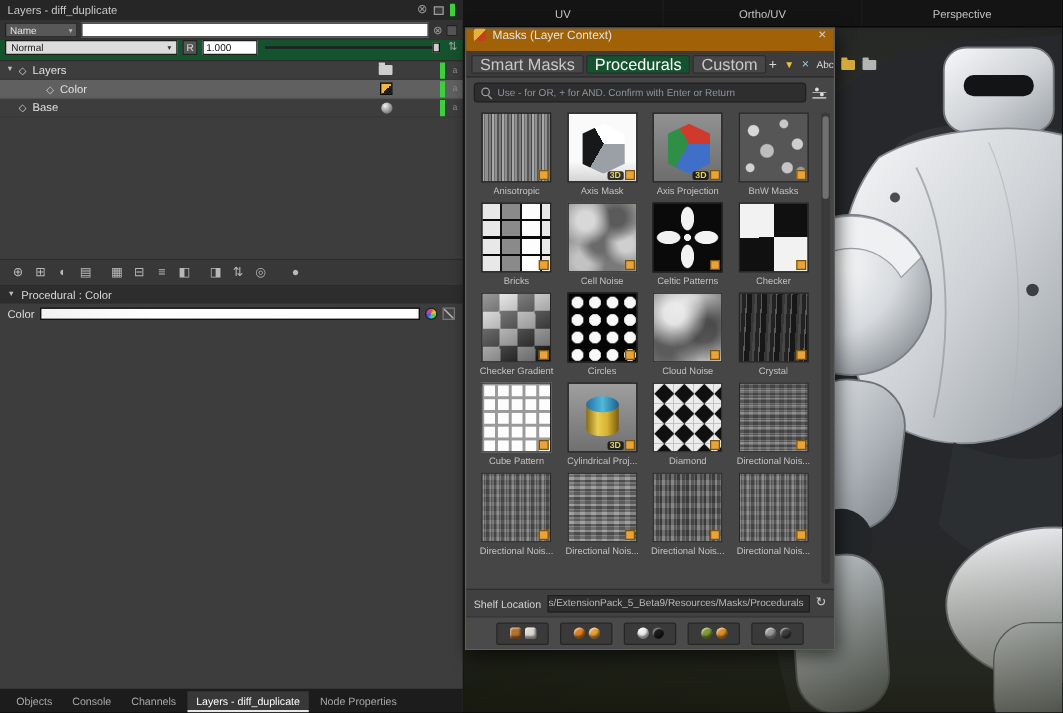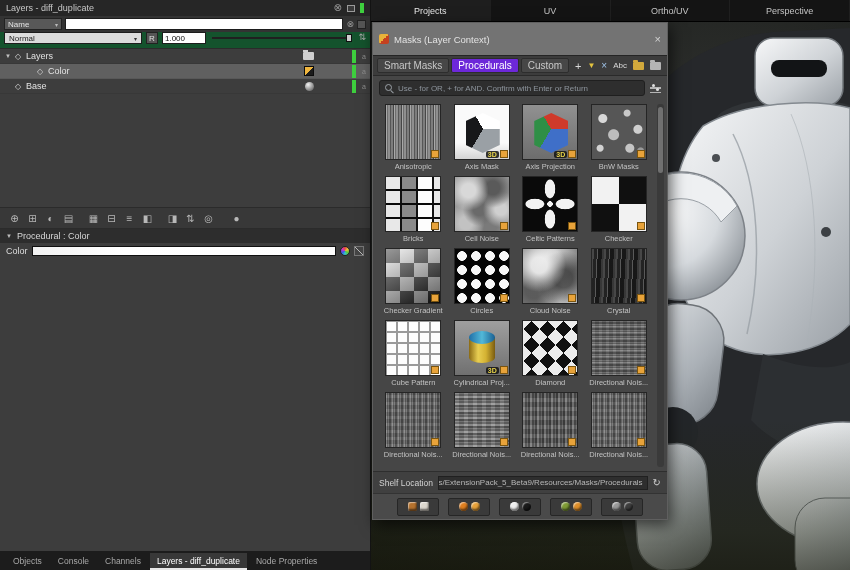--- a/index.html
+++ b/index.html
@@ -86,29 +86,29 @@
   .vtab.active{background:#1e1e1e;color:#e6e6e6}
   .vp-canvas{position:absolute;left:0;top:22px;right:0;bottom:0;
     background:radial-gradient(130% 100% at 72% 30%,#343633 0%,#202220 42%,#121311 100%)}
   .vp-canvas::after{content:"";position:absolute;left:0;right:0;bottom:0;height:150px;
     background:linear-gradient(180deg,rgba(0,0,0,0) 0%,rgba(34,38,18,.45) 75%,rgba(26,28,12,.6) 100%)}
   .mech{position:absolute;right:0;top:0;width:479px;height:548px}
 
   
   .palette{position:absolute;left:372px;top:22px;width:296px;height:498px;background:#464646;
     border:1px solid #5f5f5f;box-shadow:3px 5px 14px rgba(0,0,0,.6);display:flex;flex-direction:column}
-  .pal-title{flex:none;height:19px;background:#737373;display:flex;align-items:center;gap:5px;
-    padding:16px 6px;font-size:9.5px;color:#e2e2e2;border-bottom:1px solid #242424}
+  .pal-title{flex:none;height:19px;background:#a16207;display:flex;align-items:flex-start;gap:5px;
+    padding:0 6px;font-size:9.5px;color:#e2e2e2;border-bottom:1px solid #242424}
   .pal-icon{width:10px;height:10px;border-radius:2px;background:linear-gradient(135deg,#e8b23a 0 50%,#c4401f 50%)}
   .pal-close{margin-left:auto;color:#d2d2d2;font-size:11px;line-height:11px}
   .pal-tabs{flex:none;height:20px;background:#3c3c3c;display:flex;align-items:center;gap:2px;
     padding:0 4px;border-bottom:1px solid #2a2a2a}
-  .ptab{height:15px;display:flex;align-items:center;gap:3px;padding:0 6px;font-size:10px;color:#c8c8c8;
+  .ptab{height:15px;display:flex;align-items:center;gap:3px;padding:0 6px;font-size:13px;color:#c8c8c8;
     background:#474747;border:1px solid #2d2d2d;border-radius:2px;white-space:nowrap}
-  .ptab.active{background:#6d28d9;color:#fff}
+  .ptab.active{background:#14532d;color:#fff}
   .pal-tools{margin-left:auto;display:flex;align-items:center;gap:6px;padding-right:2px}
   .tool{font-size:9px;color:#d8d8d8;line-height:10px}
   .tool.add{font-size:11px}
   .tool.funnel{color:#e3c33f;font-size:8px}
   .tool.clear{color:#9fc3e8;font-size:10px}
   .tool.abc{font-size:8px}
   .folder{position:relative;width:11px;height:8px;border-radius:1px;background:#d2a93c;flex:none}
   .folder::before{content:"";position:absolute;left:0;top:-2px;width:5px;height:2px;background:inherit;border-radius:1px 1px 0 0}
   .folder.plain{background:#b4b4b4}
 
@@ -341,21 +341,20 @@
 
         <div class="btab active">Layers - diff_duplicate</div>
 
         <div class="btab">Node Properties</div>
       </div>
   </section>
 
   <section class="viewport">
     <div class="vtabs">
 
-        <div class="vtab active">Projects</div>
 
         <div class="vtab">UV</div>
 
         <div class="vtab">Ortho/UV</div>
 
         <div class="vtab">Perspective</div>
       </div>
     <div class="vp-canvas">
       <svg class="mech" viewBox="0 0 479 548" xmlns="http://www.w3.org/2000/svg">
         <defs>

